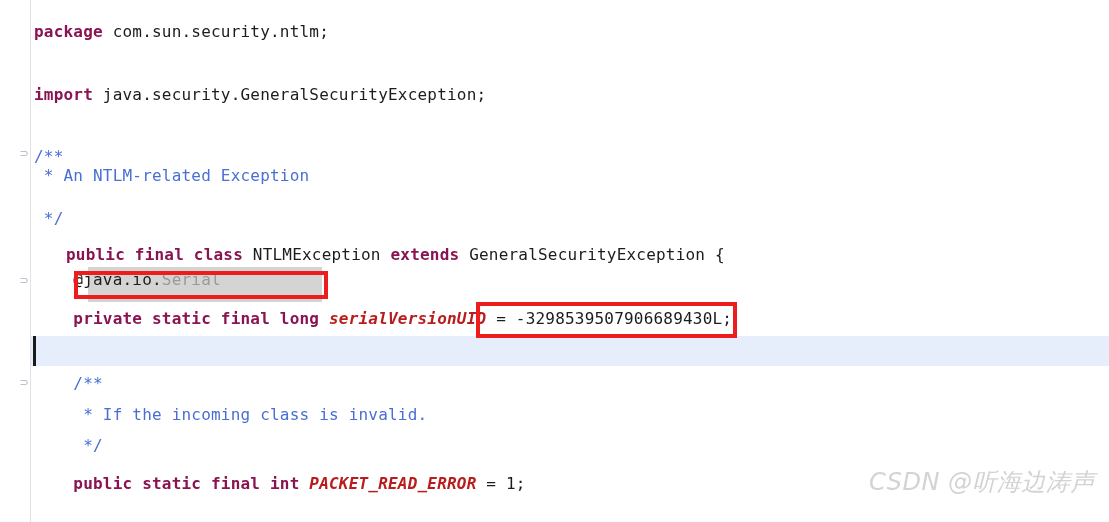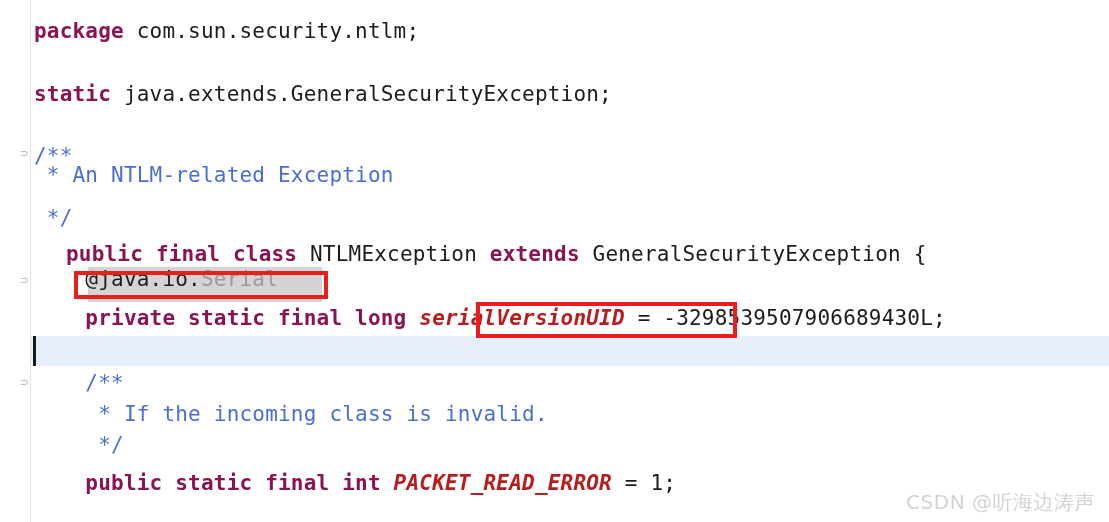--- a/index.html
+++ b/index.html
@@ -70,21 +70,21 @@
     height: 30px;
     background: #1a1a1a;
   }
 
   
   .line {
     position: absolute;
     left: 34px;
     white-space: pre;
     font-family: "DejaVu Sans Mono", "Liberation Mono", monospace;
-    font-size: 21px;
+    font-size: 16px;
     line-height: 31px;
     letter-spacing: 0.2px;
     color: #1c1c1c;
   }
 
   .kw    { color: #8a1352; font-weight: bold; }
   .plain { color: #1c1c1c; }
   .doc   { color: #4a6fd4; }
   .const { color: #b91c1c; font-weight: bold; font-style: italic; }
   .anno-dark { color: #1c1c1c; }
@@ -117,26 +117,27 @@
     left: 476px;
     top: 302px;
     width: 261px;
     height: 36px;
   }
 
   
   #watermark {
     position: absolute;
     right: 14px;
-    bottom: 6px;
+    bottom: 24px;
     font-family: "DejaVu Sans", "Liberation Sans", sans-serif;
-    font-size: 20px;
+    font-size: 24px;
     color: #d3d3d6;
     letter-spacing: 0.5px;
     user-select: none;
+    font-style: italic;
   }
 </style>
 </head>
 <body>
 
 <div id="editor">
 
   <div id="gutter"></div>
   <div id="gutter-rule"></div>
 
@@ -147,21 +148,21 @@
     </div>
 
   <div id="current-line"></div>
   <div id="caret"></div>
 
   <div id="anno-highlight"></div>
 
   <div id="code-lines">
       <div class="line" style="top: 16px;"><span class="kw">package</span><span class="plain"> com.sun.security.ntlm;</span></div>
       <div class="line" style="top: 47px;">&nbsp;</div>
-      <div class="line" style="top: 79px;"><span class="kw">static</span><span class="plain"> java.extends.GeneralSecurityException;</span></div>
+      <div class="line" style="top: 79px;"><span class="kw">import</span><span class="plain"> java.security.GeneralSecurityException;</span></div>
       <div class="line" style="top: 110px;">&nbsp;</div>
       <div class="line" style="top: 141px;"><span class="doc">/**</span></div>
       <div class="line" style="top: 160px;"><span class="doc"> * An NTLM-related Exception</span></div>
       <div class="line" style="top: 203px;"><span class="doc"> */</span></div>
       <div class="line" style="top: 239px; margin-left: 32px;"><span class="kw">public final class</span><span class="plain"> NTLMException </span><span class="kw">extends</span><span class="plain"> GeneralSecurityException {</span></div>
       <div class="line" style="top: 264px;"><span class="anno-dark">    @java.io.</span><span class="anno-gray">Serial</span></div>
       <div class="line" style="top: 303px;"><span class="kw">    private static final long</span><span class="plain"> </span><span class="const">serialVersionUID</span><span class="plain"> = -3298539507906689430L;</span></div>
       <div class="line" style="top: 336px;">&nbsp;</div>
       <div class="line" style="top: 368px;"><span class="doc">    /**</span></div>
       <div class="line" style="top: 399px;"><span class="doc">     * If the incoming class is invalid.</span></div>

